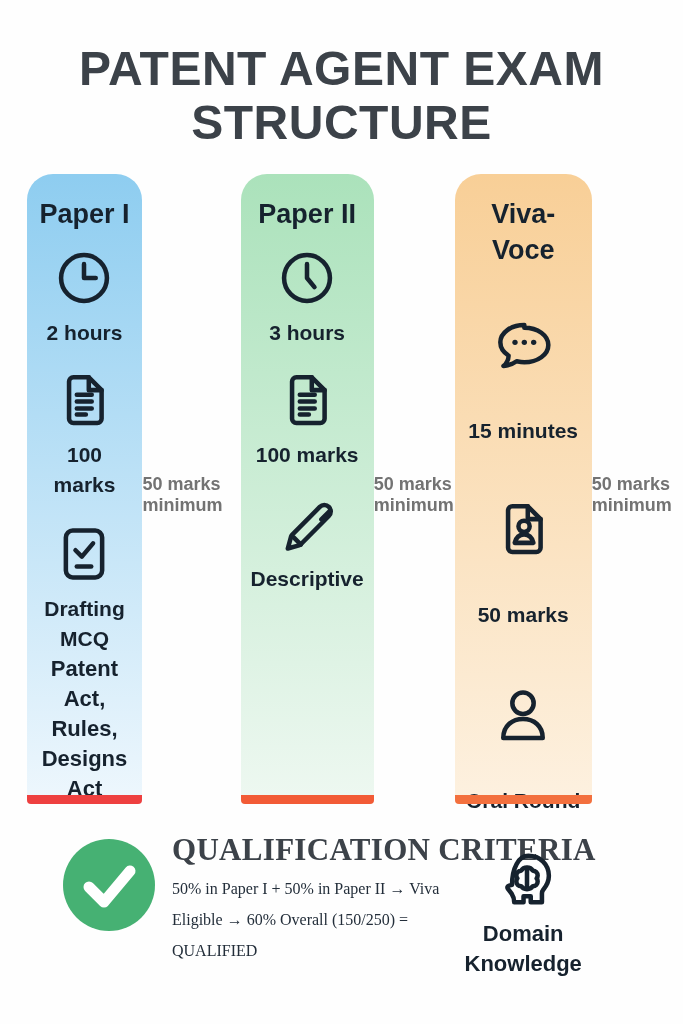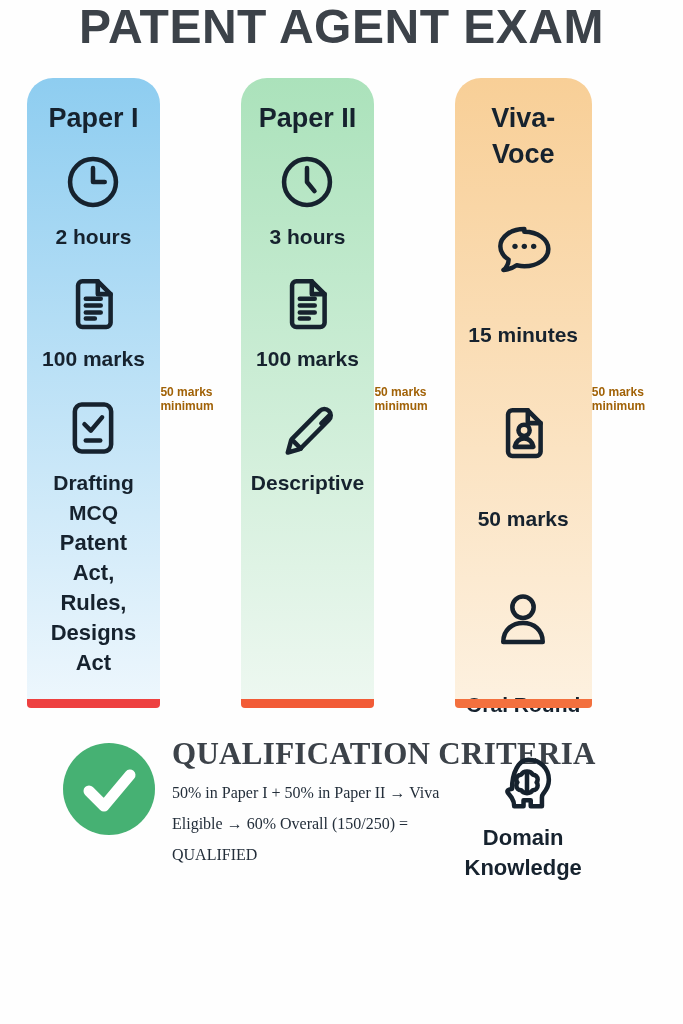--- a/index.html
+++ b/index.html
@@ -1,21 +1,21 @@
 <!DOCTYPE html>
 <html><head>
 <meta charset="utf-8">
 <style>
   * { margin:0; padding:0; box-sizing:border-box; }
   html,body { width:683px; height:1024px; background:#fefefe; overflow:hidden;
               font-family:"Liberation Sans", sans-serif; color:#1b2733; }
 
   .page { width:683px; height:1024px; position:relative; }
 
-  .main-title { text-align:center; color:#3c4249;
+  .main-title { text-align:center; padding-top:42px; color:#3c4249;
                 font-size:48px; font-weight:700; line-height:1.12; letter-spacing:.5px; }
 
   .cards-row { display:flex; justify-content:center; gap:12px; margin-top:24px; padding:0 28px; }
   .col { display:flex; flex-direction:row; align-items:center; width:202px; }
 
   .card { position:relative; width:202px; height:630px; border-radius:26px 26px 4px 4px;
           display:flex; flex-direction:column; align-items:center;
           padding:22px 10px 36px; text-align:center; }
   .accent-bar { position:absolute; left:0; right:0; bottom:0; height:9px;
                 border-radius:0 0 4px 4px; }
@@ -31,36 +31,37 @@
   .row-label  { margin-top:8px; font-size:21px; font-weight:700; line-height:30px; color:#16222e; }
   .row-icon-2 { margin-top:20px; }
   .row-icon-3 { margin-top:22px; }
   .format-label { white-space:pre-line; }
 
   .subject-block { margin-top:auto; display:flex; flex-direction:column; align-items:center; }
   .subject-text { font-size:22px; font-weight:700; line-height:30px; color:#16222e;
                   white-space:pre-line; }
   .subject-icon { margin-bottom:8px; }
 
-  .footnote { margin-top:13px; font-size:12px; font-weight:700; color:#a16207; }
+  .footnote { margin-top:13px; font-size:18px; font-weight:700; color:#737373; }
 
   .qualification { display:flex; align-items:flex-start; margin-top:28px; padding-left:62px;font-family:Liberation Serif, serif; }
   .check-wrap { flex:0 0 auto; width:94px; height:94px; margin-top:6px; }
   .qual-text { margin-left:16px; width:480px; }
   .qual-heading { font-size:31px; font-weight:700; color:#3c4249; letter-spacing:.3px; }
   .qual-body { margin-top:5px; font-size:16px; font-weight:500; color:#232e3a;
                line-height:31px; white-space:pre-line; }
 </style>
 </head>
 <body>
 
 <div class="page">
 
   <div class="main-title">
     <div>PATENT AGENT EXAM</div>
+    <div>STRUCTURE</div>
   </div>
 
   <div class="cards-row">
 
     <div class="col">
       <div class="card" style="background: linear-gradient(rgb(142, 205, 240) 0%, rgb(238, 247, 253) 100%);">
         <div class="card-title">Paper I</div>
         <div class="icon row-icon-1">
           <svg viewBox="0 0 24 24">
               <circle cx="12" cy="12" r="8.6"></circle>

